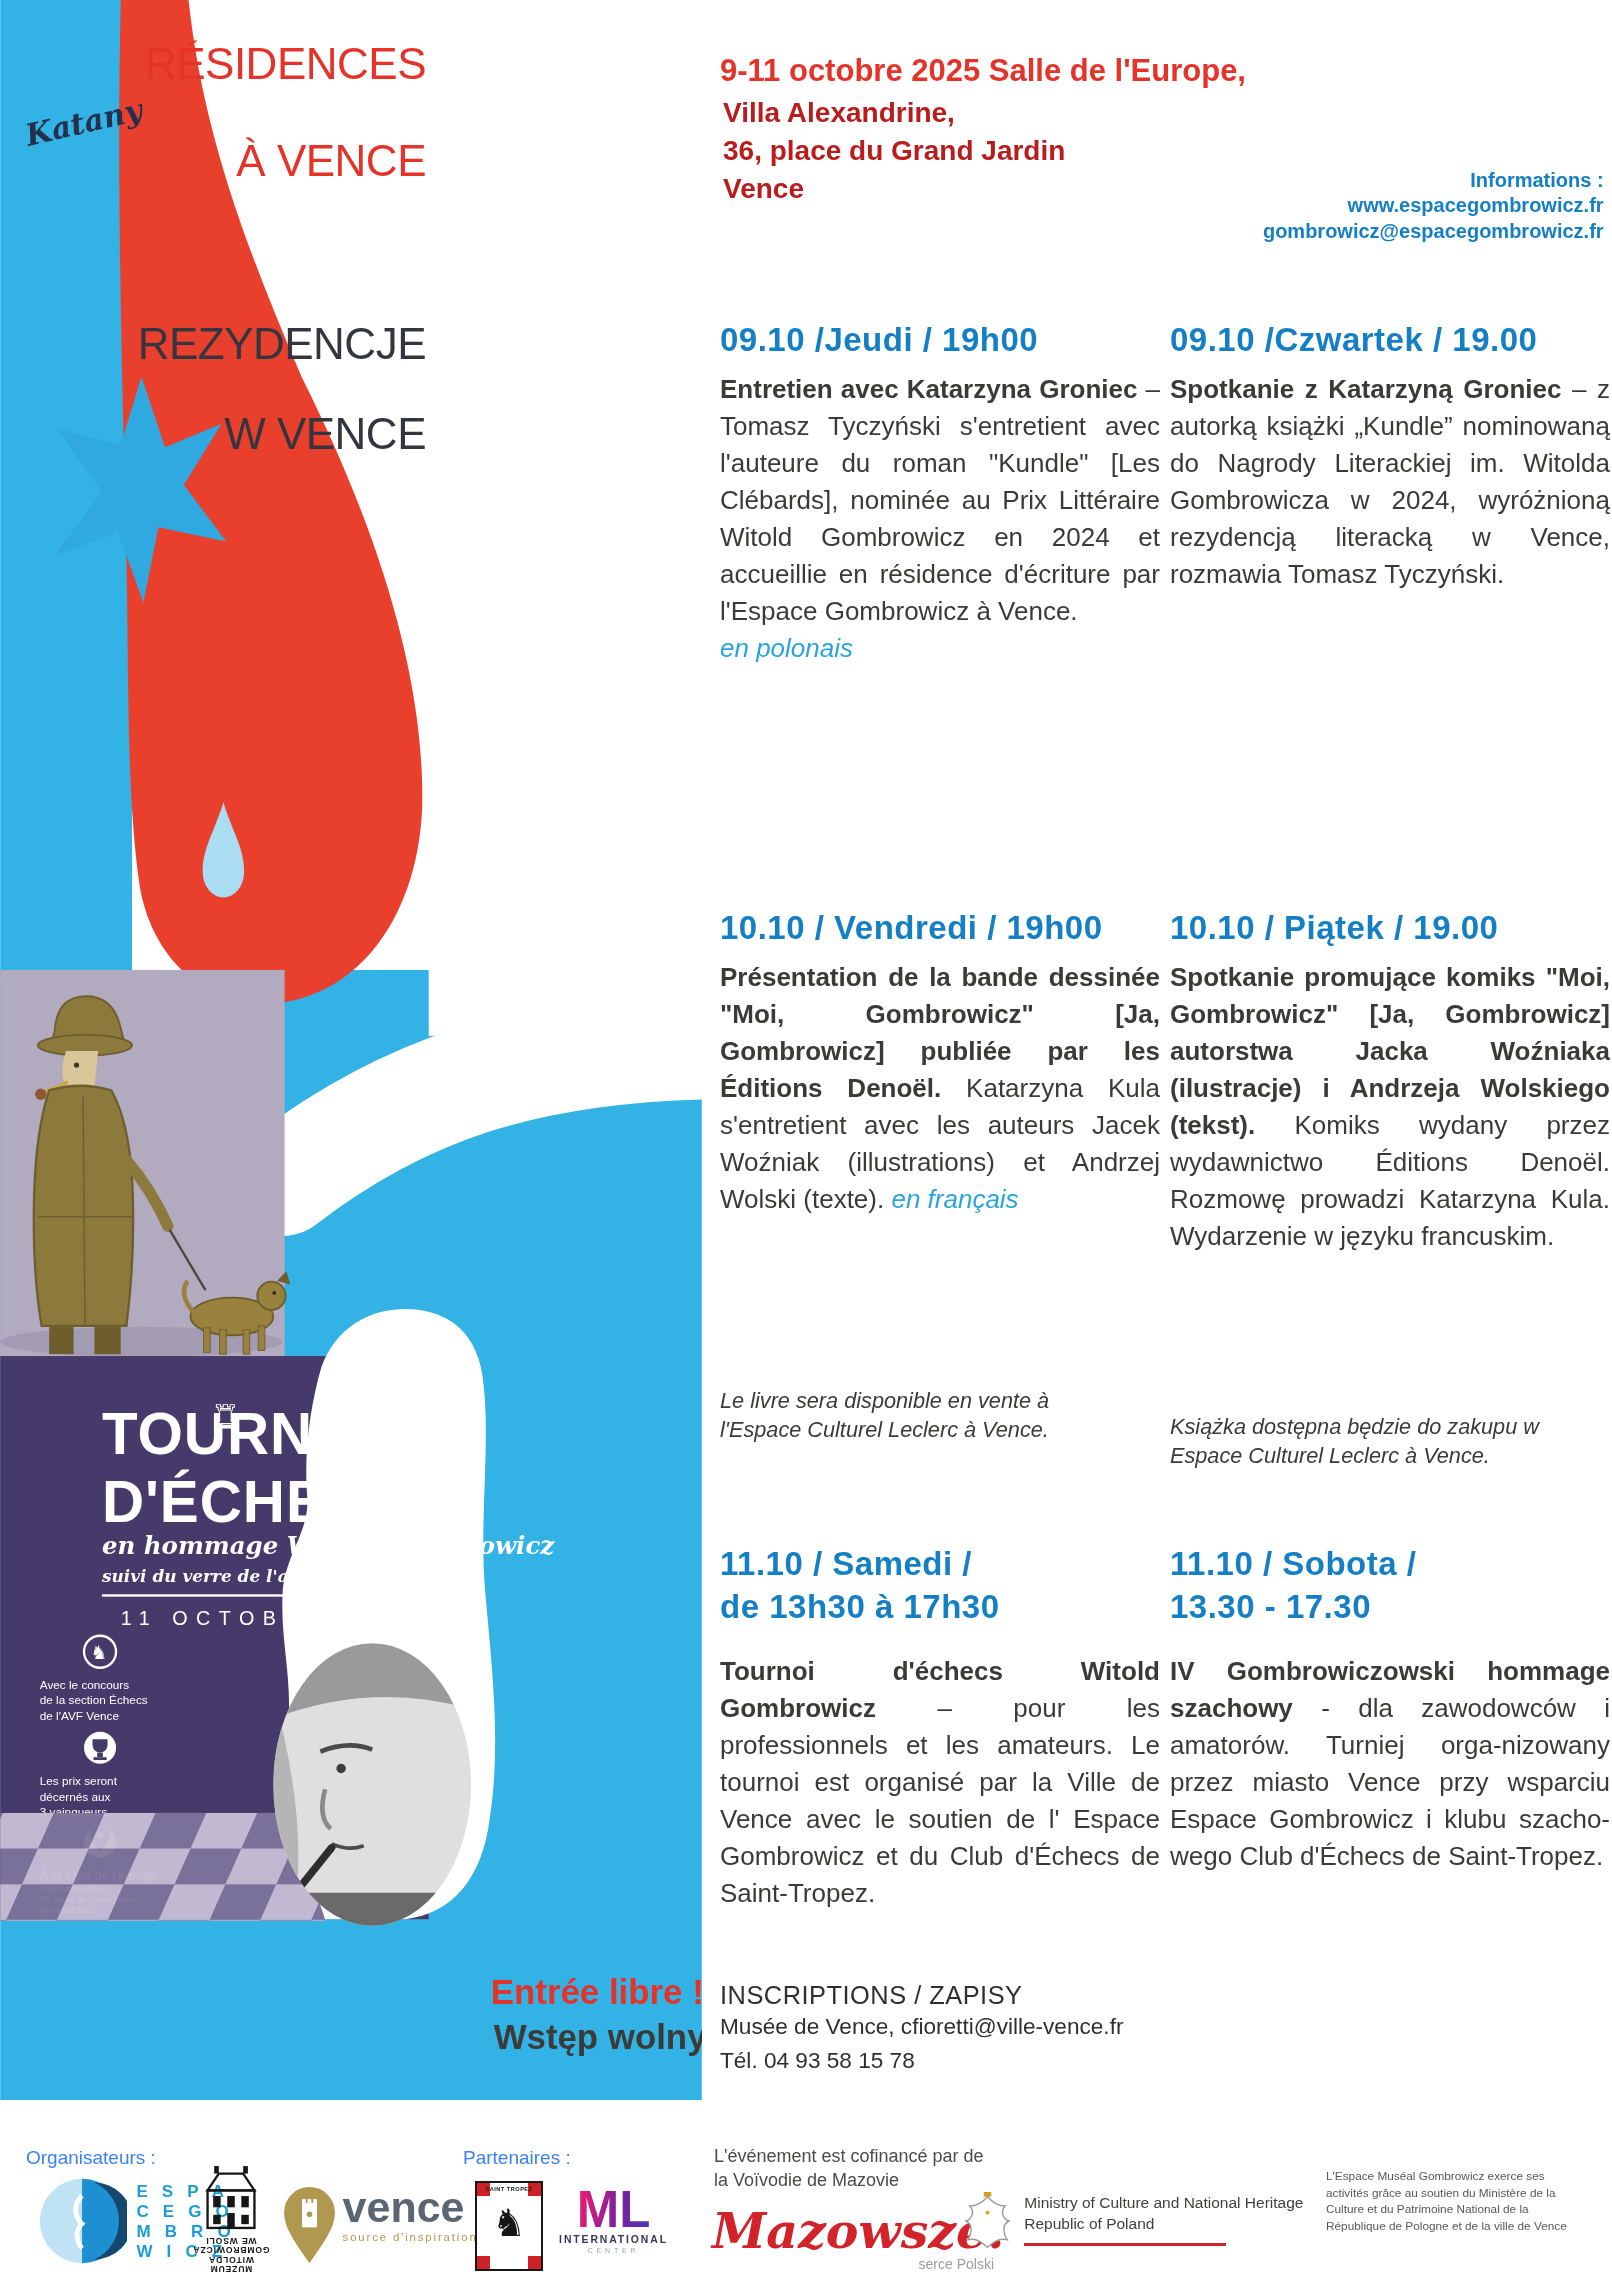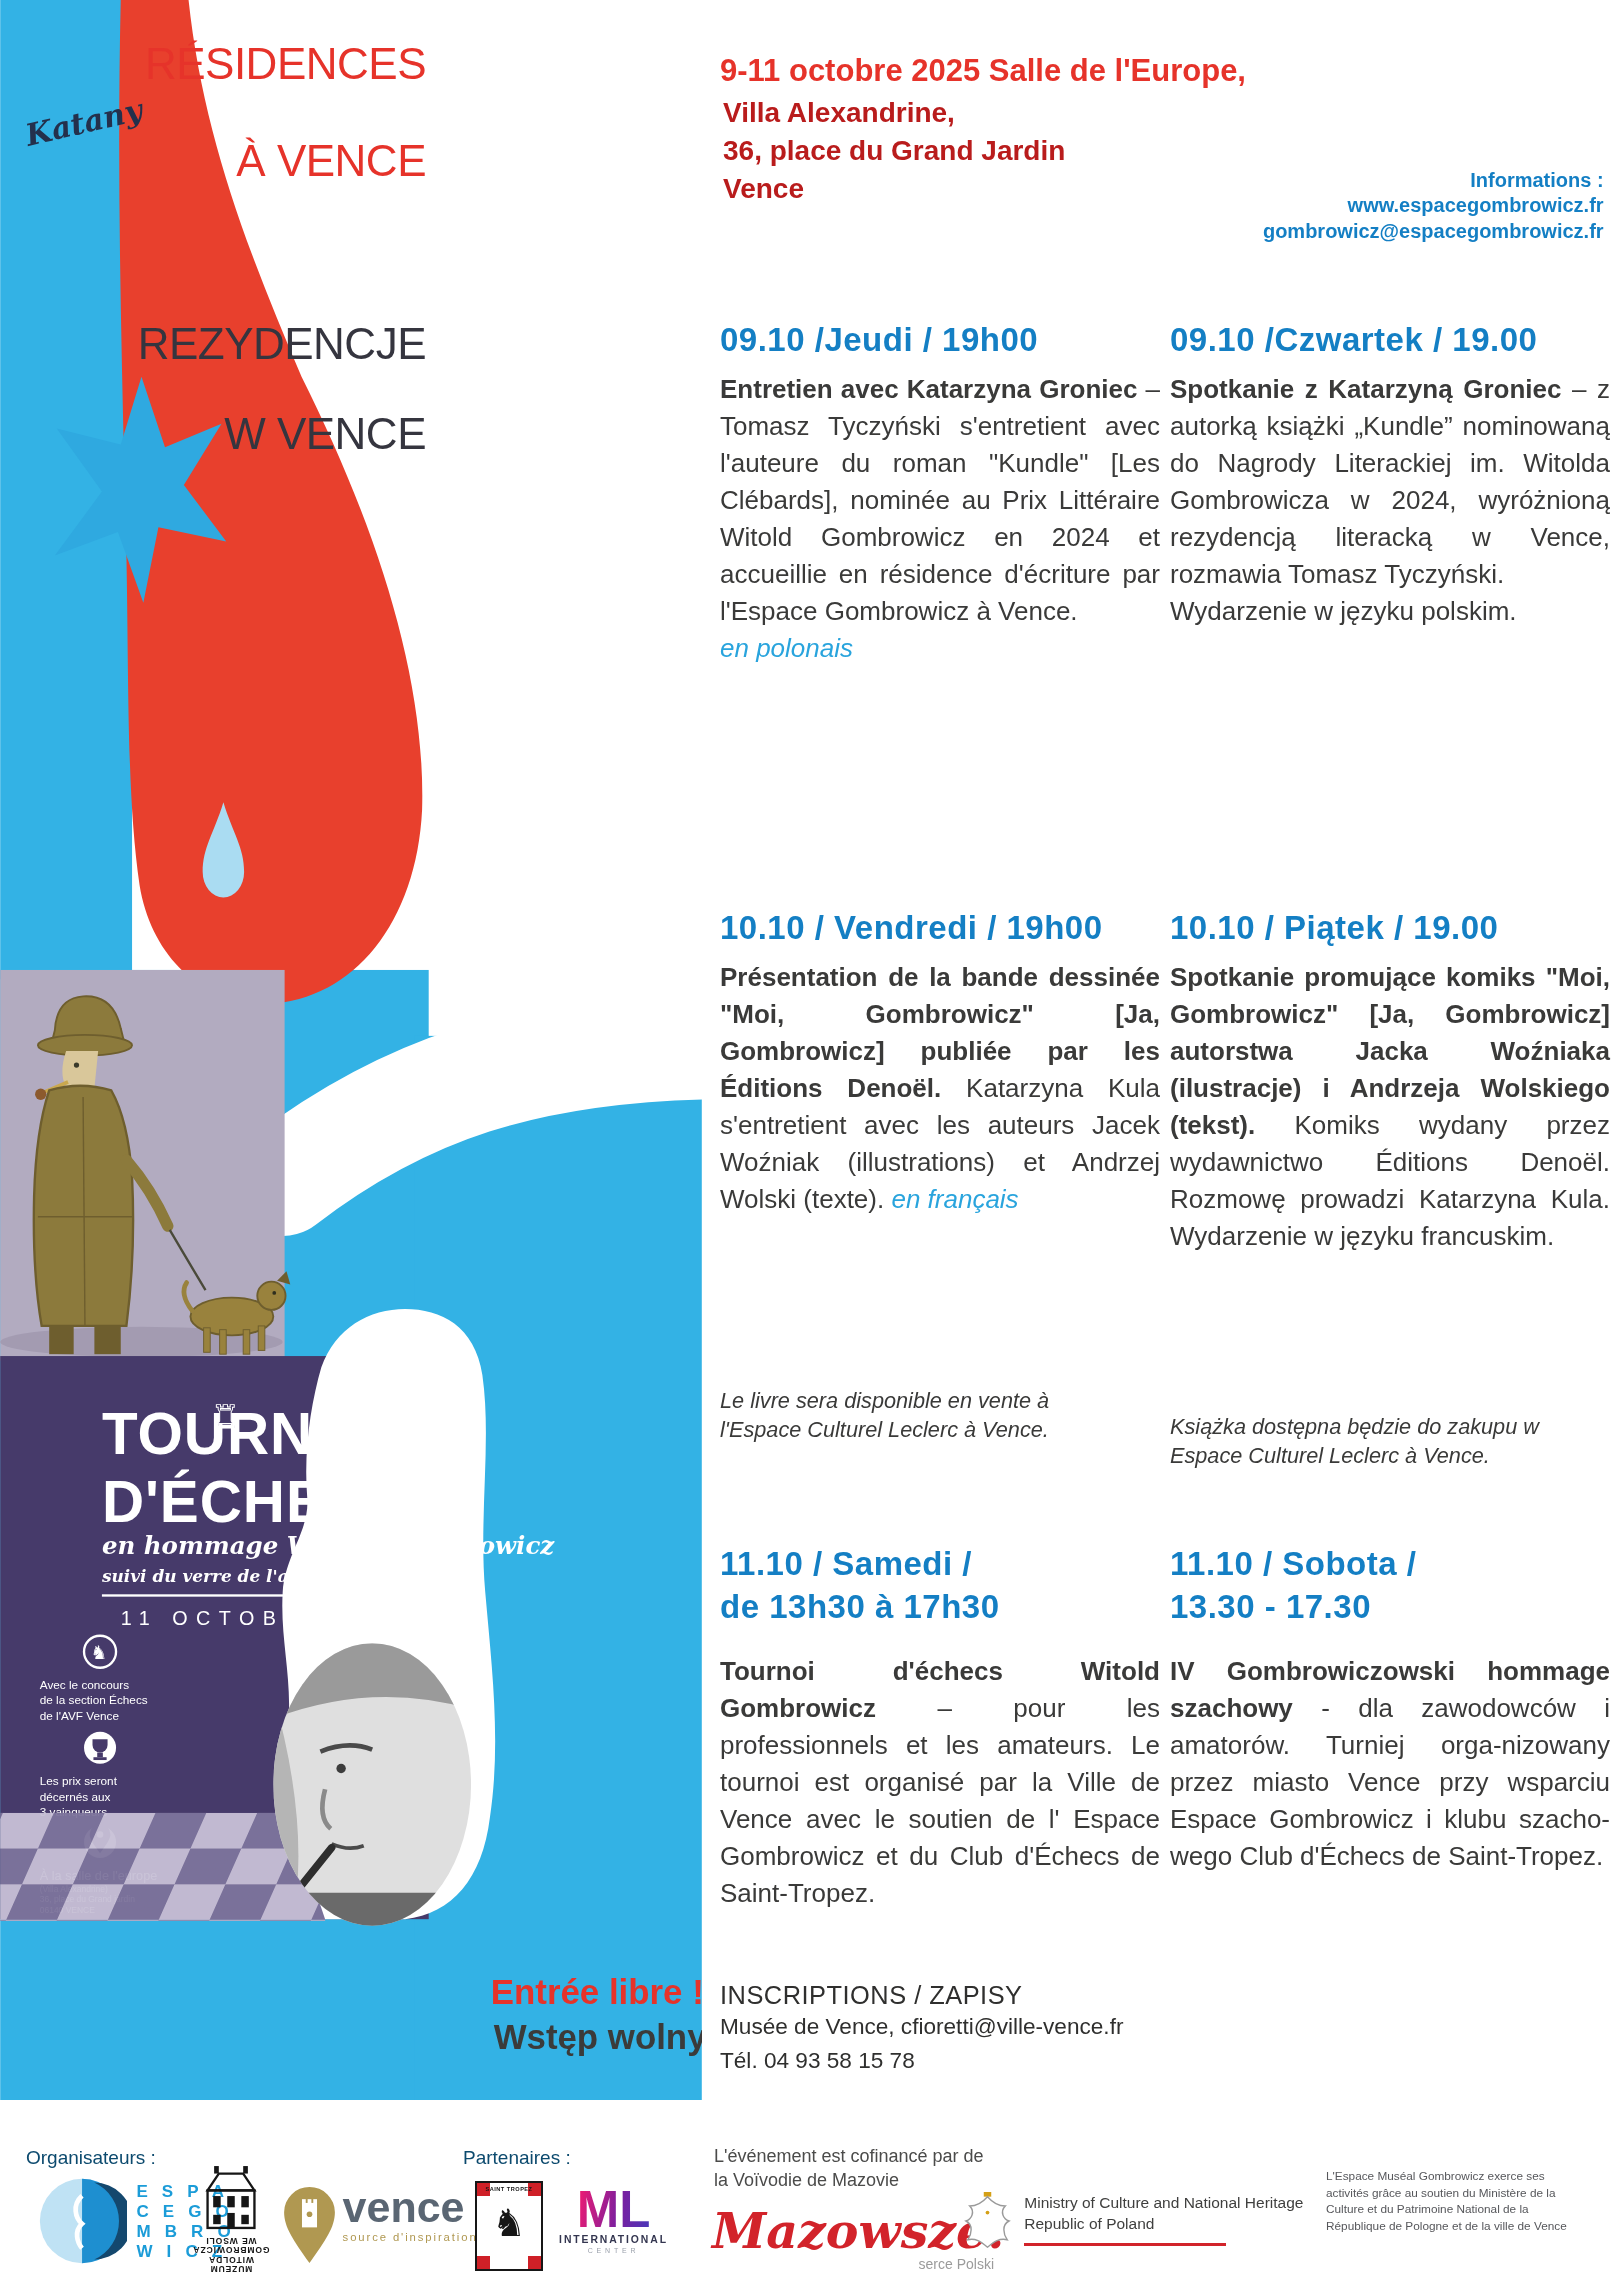--- a/index.html
+++ b/index.html
@@ -17,21 +17,21 @@
   .event-h{font-size:33px;font-weight:bold;color:#147fc4;line-height:43px;letter-spacing:0.5px;}
   .event-p{font-size:26px;line-height:37px;text-align:justify;color:#3a3a39;}
   .lead{font-weight:bold;}
   .lang{color:#29a4dd;font-style:italic;}
   .lang-block{display:block;margin-top:0;}
   .body2{display:block;}
   .note{font-size:21.7px;font-style:italic;line-height:29px;color:#3a3a39;}
   .inscr-label{font-size:25.4px;color:#2f2f2e;letter-spacing:0.5px;}
   .inscr-line{font-size:22.6px;color:#2f2f2e;line-height:34px;}
   
-  .f-label{font-size:19px;color:#0c4a6e;}
+  .f-label{font-size:19px;color:#3b82f6;}
   .eg-logo{display:flex;align-items:center;gap:9.4px;}
   .eg-lines{color:#1b9cd8;font-weight:bold;font-size:17px;letter-spacing:4.7px;line-height:20px;}
   .muzeum{width:104px;text-align:center;}
   .muzeum-txt{transform:rotate(180deg);font-size:8.5px;font-weight:bold;color:#161616;line-height:9.4px;letter-spacing:0.9px;}
   .vence{display:flex;align-items:flex-start;gap:5.6px;}
   .vence-name{font-size:43px;font-weight:bold;color:#5a6673;line-height:43px;}
   .vence-tag{font-size:11.3px;color:#b09851;letter-spacing:1.9px;margin-top:1.9px;}
   .stt{width:68px;height:90px;border:2.8px solid #161616;box-sizing:border-box;position:relative;text-align:center;
        background:linear-gradient(#cf2027 0 0) 0 0/13px 13px no-repeat,
                   linear-gradient(#cf2027 0 0) 100% 0/13px 13px no-repeat,
@@ -227,21 +227,20 @@
   </div>
   <div class="abs" style="left:720px;top:1981px;width:440px;">
     <div class="inscr-label">INSCRIPTIONS / ZAPISY</div>
     <div class="inscr-line">Musée de Vence, cfioretti@ville-vence.fr</div>
     <div class="inscr-line">Tél. 04 93 58 15 78</div>
   </div>
 
   <div class="abs event-h" style="left:1170px;top:318px;width:440px;">09.10 /Czwartek / 19.00</div>
   <div class="abs event-p" style="left:1170px;top:371px;width:440px;">
     <span class="lead">Spotkanie z Katarzyną Groniec</span><span> – z autorką książki „Kundle” nominowaną do Nagrody Literackiej im. Witolda Gombrowicza w 2024, wyróżnioną rezydencją literacką w Vence, rozmawia Tomasz Tyczyński.</span>
-    <span class="body2">Wydarzenie w języku polskim.</span>
   </div>
 
   <div class="abs event-h" style="left:1170px;top:906px;width:440px;">10.10 / Piątek / 19.00</div>
   <div class="abs event-p" style="left:1170px;top:959px;width:440px;">
     <span class="lead">Spotkanie promujące komiks "Moi, Gombrowicz" [Ja, Gombrowicz] autorstwa Jacka Woźniaka (ilustracje) i Andrzeja Wolskiego (tekst).</span><span> Komiks wydany przez wydawnictwo Éditions Denoël. Rozmowę prowadzi Katarzyna Kula. Wydarzenie w języku francuskim.</span>
   </div>
   <div class="abs note" style="left:1170px;top:1412px;width:405px;">Książka dostępna będzie do zakupu w Espace Culturel Leclerc à Vence.</div>
 
   <div class="abs event-h" style="left:1170px;top:1542px;width:440px;">
     <div>11.10 / Sobota /</div>

